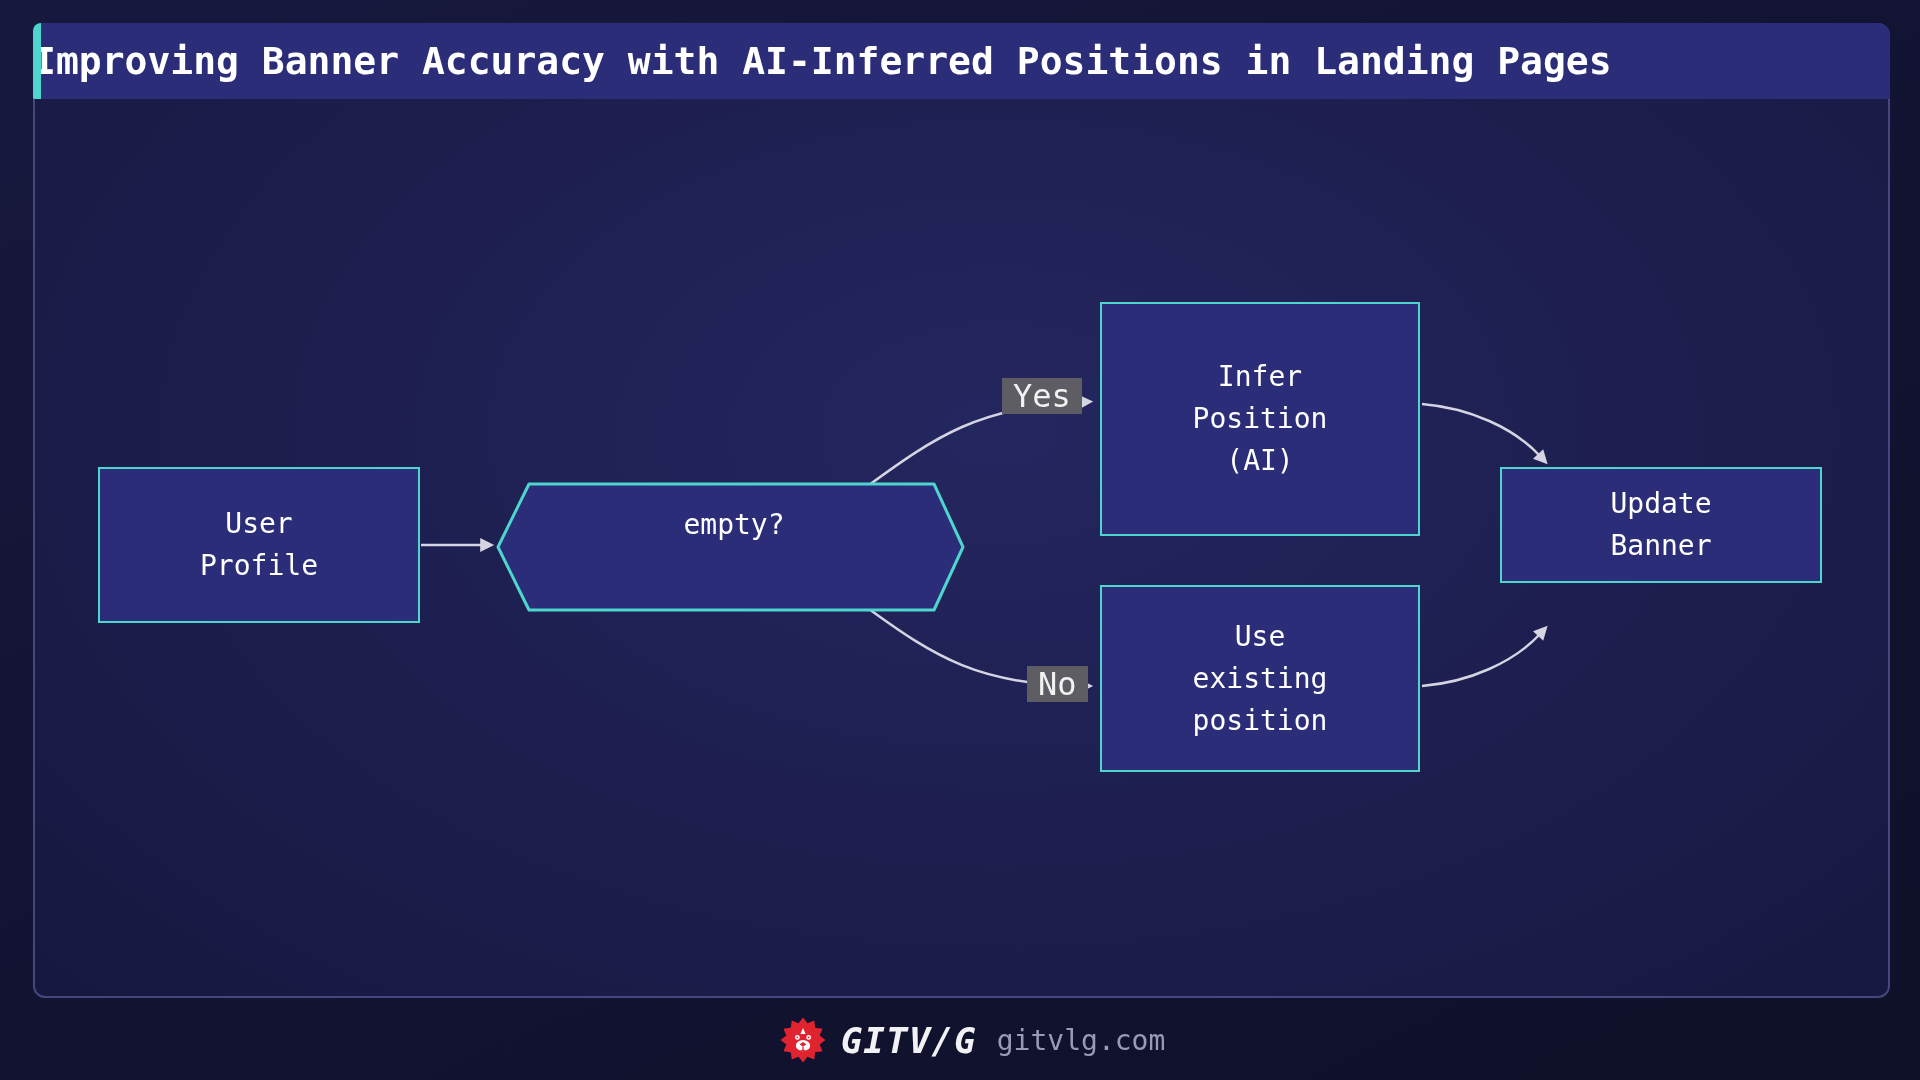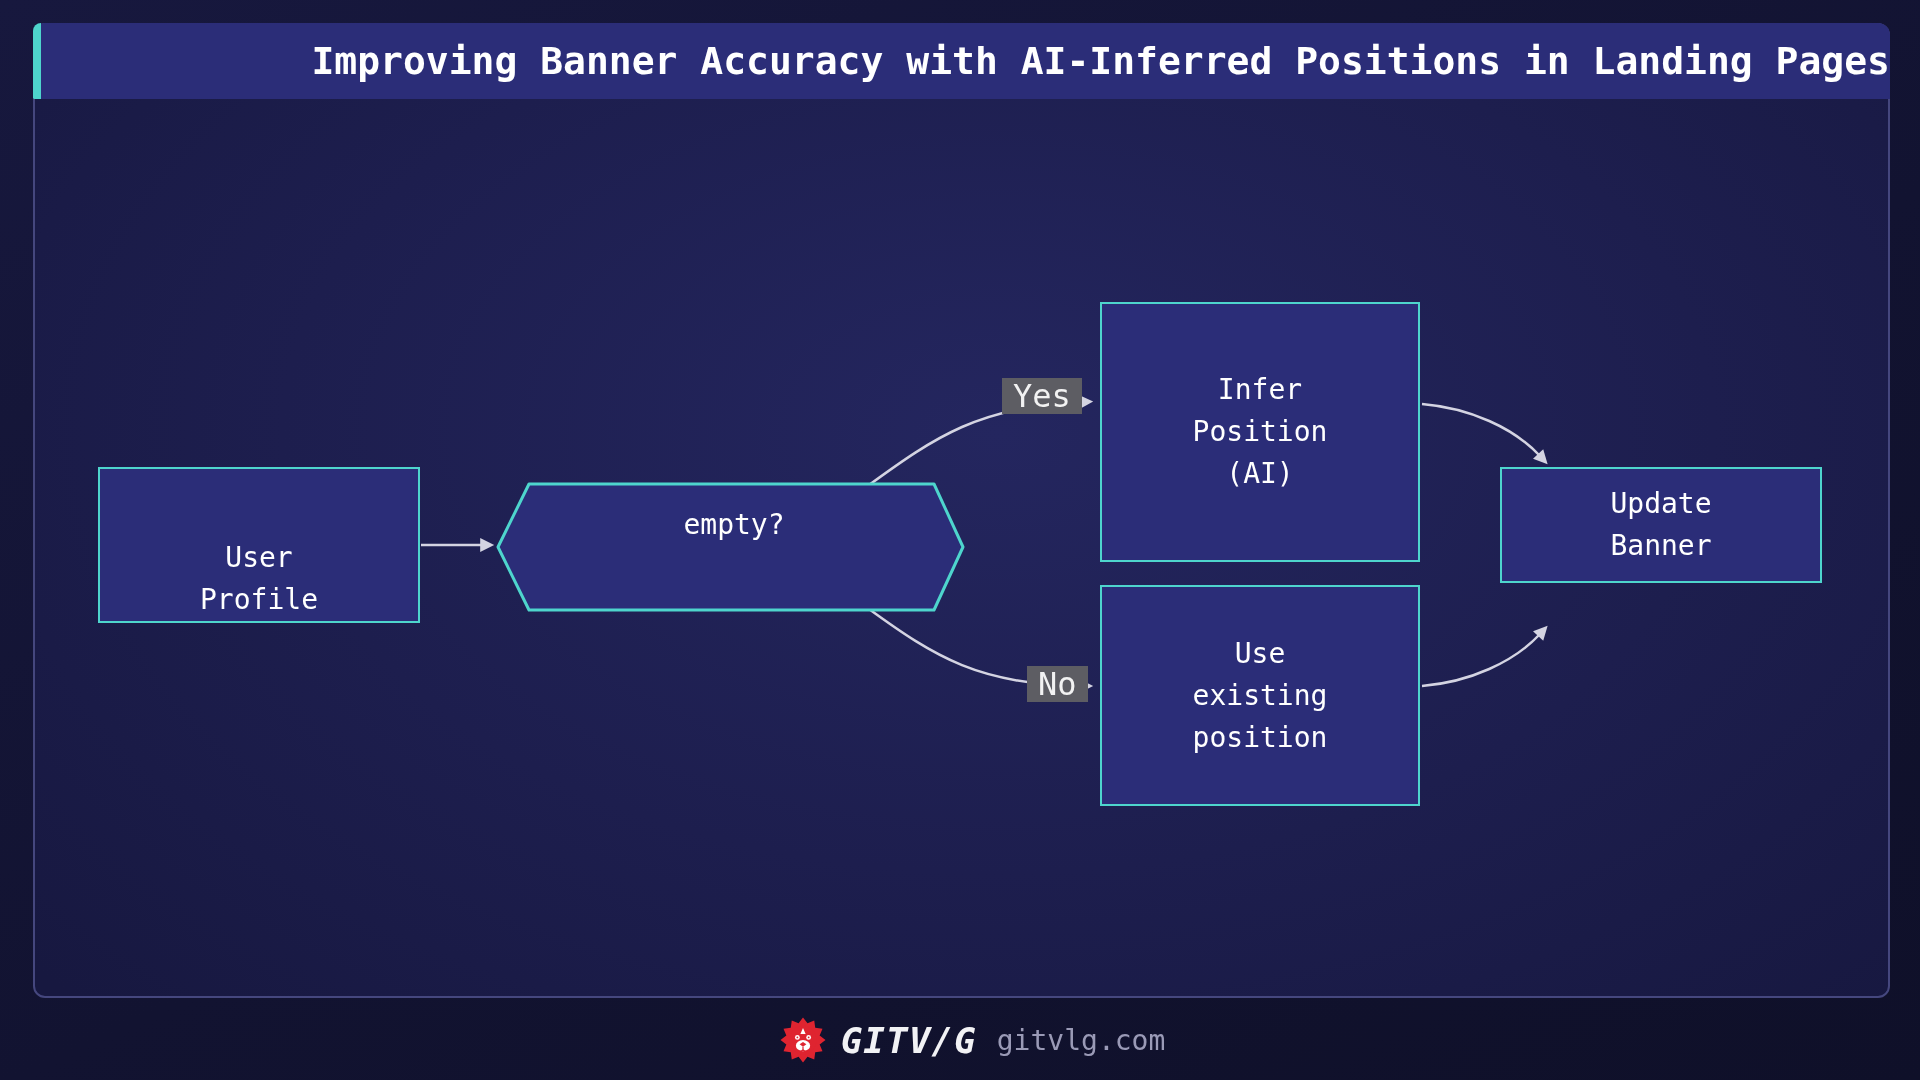--- a/index.html
+++ b/index.html
@@ -14,42 +14,42 @@
   .panel {
     position: absolute; left: 33px; top: 23px; width: 1857px; height: 975px;
     border: 2px solid #45477e; border-radius: 12px;
     background: radial-gradient(ellipse 1300px 800px at 52% 42%, #24265f 0%, #1d1e4e 55%, #171840 100%);
   }
 
   
   .titlebar {
     position: absolute; left: -2px; top: -2px; right: -2px; height: 76px;
     background: #2b2d78; border-radius: 12px 12px 0 0;
-    display: flex; align-items: center; justify-content: flex-end;
+    display: flex; align-items: center; justify-content: flex-start;
   }
   .titlebar .accent {
     position: absolute; left: 0; top: 0; bottom: 0; width: 8px;
     background: #4ed5cd; border-radius: 10px 0 0 2px;
   }
   .title-text {
     color: #ffffff; font-size: 38px; font-weight: bold; letter-spacing: 0px;
     font-family: "DejaVu Sans Mono", monospace; white-space: nowrap;
   }
 
   
   .edges-svg { position: absolute; left: 0; top: 0; width: 1920px; height: 1080px; pointer-events: none; }
 
   .node {
     position: absolute; background: #2b2d78; border: 2.5px solid #4ed5cd;
     display: flex; flex-direction: column; align-items: center; justify-content: center;
     color: #ffffff; font-size: 28px; line-height: 42px; text-align: center;
   }
-  #node-user-profile   { left:  98px; top: 467px; width: 322px; height: 156px; justify-content: flex-end; }
-  #node-infer-position { left: 1100px; top: 302px; width: 320px; height: 260px; }
-  #node-use-existing   { left: 1100px; top: 585px; width: 320px; height: 221px; }
+  #node-user-profile   { left:  98px; top: 467px; width: 322px; height: 156px; }
+  #node-infer-position { left: 1100px; top: 302px; width: 320px; height: 234px; }
+  #node-use-existing   { left: 1100px; top: 585px; width: 320px; height: 187px; }
   #node-update-banner  { left: 1500px; top: 467px; width: 322px; height: 116px; }
 
   .hex-label {
     position: absolute; left: 505px; top: 504px; width: 458px;
     display: flex; flex-direction: column; align-items: center;
     color: #ffffff; font-size: 28px; line-height: 42px; text-align: center;
   }
 
   .edge-label {
     position: absolute; background: #5d5d63; color: #f2f2f2;

